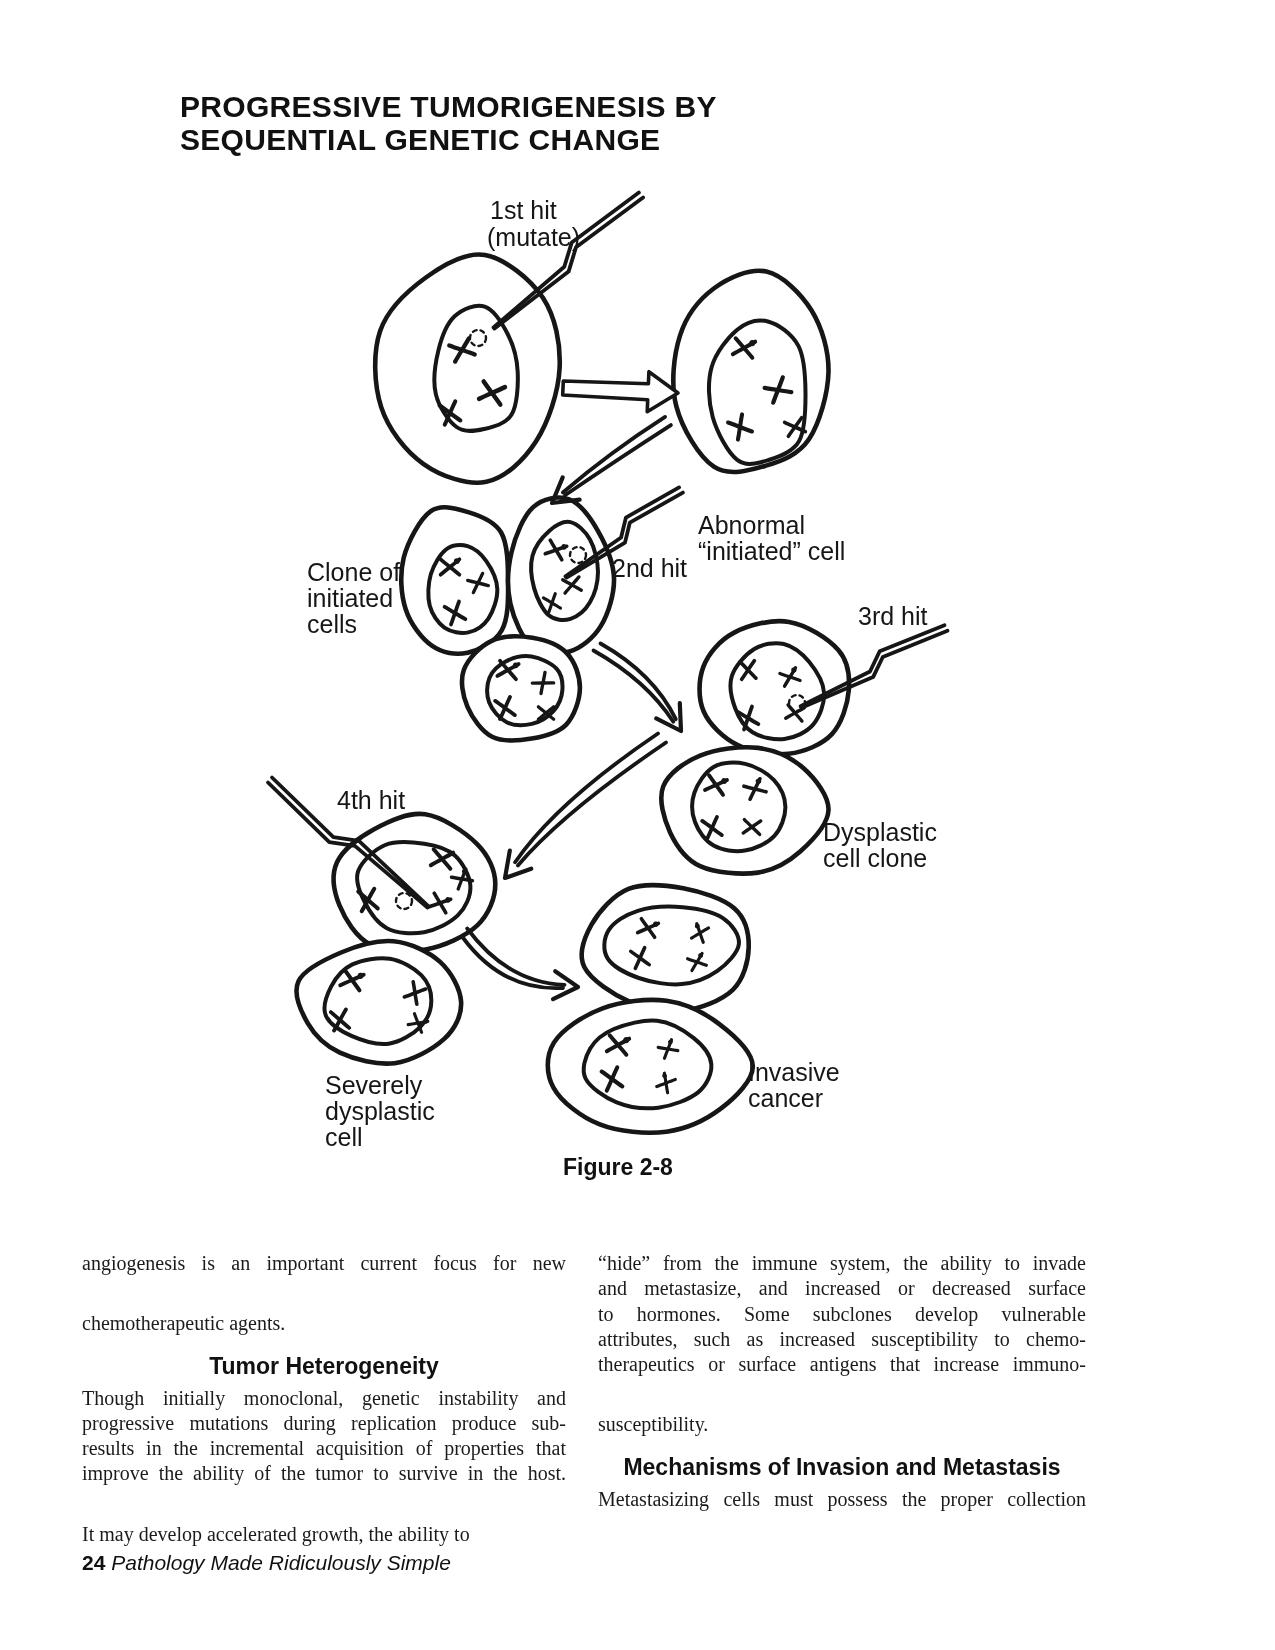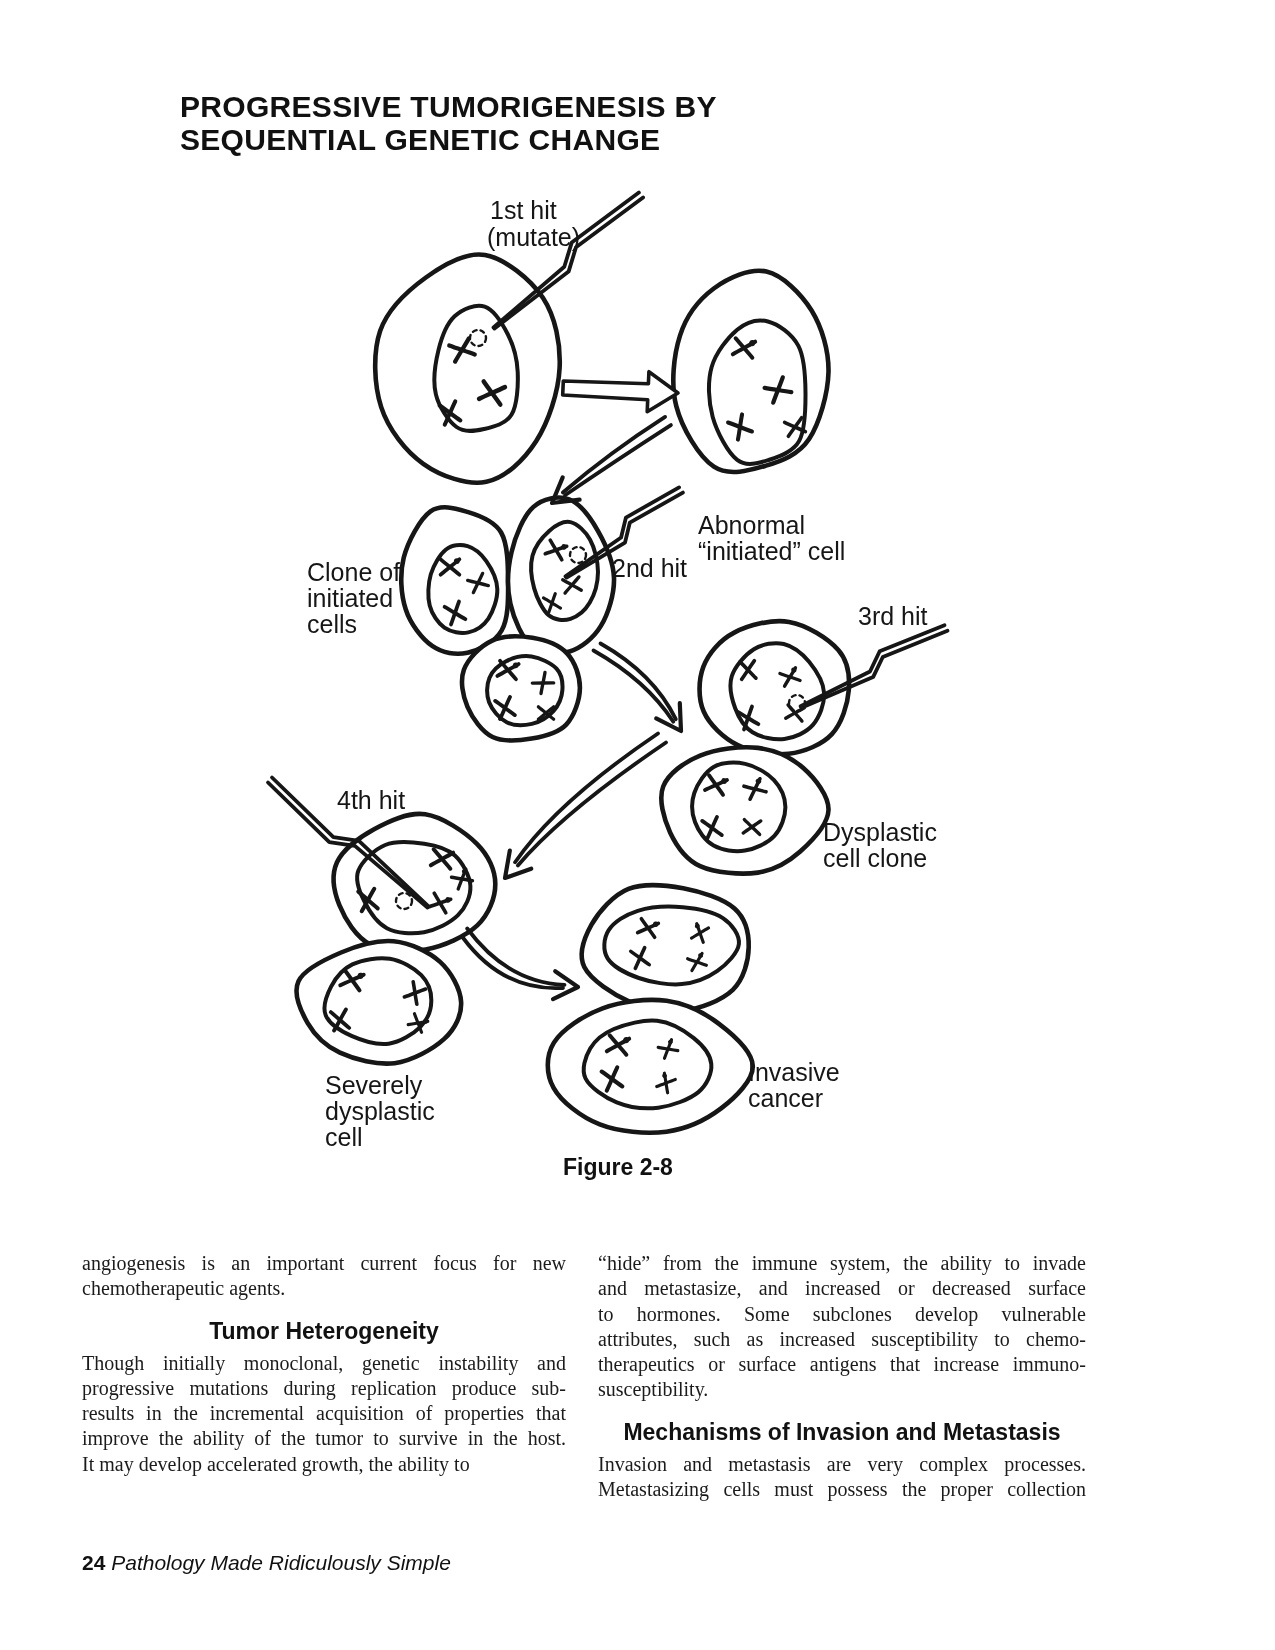--- a/index.html
+++ b/index.html
@@ -6,21 +6,21 @@
   .page{position:relative;width:1275px;height:1650px;background:#ffffff;margin:0 auto;overflow:hidden;
         font-family:"Liberation Serif", serif;color:#1b1b1b;}
   .title{position:absolute;left:180px;top:90px;width:650px;
          font-family:"Liberation Sans", sans-serif;font-weight:bold;font-size:30px;line-height:33px;
          color:#111;letter-spacing:0.3px;}
   #fig-svg{position:absolute;left:0;top:165px;width:1275px;height:1030px;}
   .col{position:absolute;top:1251px;font-size:20px;line-height:25.3px;color:#1b1b1b;}
   .col-left{left:82px;width:484px;}
   .col-right{left:598px;width:488px;}
   .jline{text-align:justify;text-align-last:justify;text-justify:inter-word;white-space:nowrap;}
-  .lastline{text-align-last:left;white-space:normal;}
+  .lastline{text-align-last:left;white-space:normal;margin-top:35px;}
   .col-heading{font-family:"Liberation Sans", sans-serif;font-weight:bold;font-size:23px;line-height:24px;
                text-align:right;text-align-last:center;margin-top:17px;margin-bottom:8px;color:#111;}
   .footer{position:absolute;left:82px;top:1551px;font-family:"Liberation Sans", sans-serif;
           font-size:21px;color:#111;}
   .pageno{font-weight:bold;}
   .booktitle{font-style:italic;}
 </style>
 </head>
 <body>
 
@@ -207,21 +207,20 @@
     <div>
         <div class="jline">“hide” from the immune system, the ability to invade</div>
         <div class="jline">and metastasize, and increased or decreased surface</div>
         <div class="jline">to hormones. Some subclones develop vulnerable</div>
         <div class="jline">attributes, such as increased susceptibility to chemo-</div>
         <div class="jline">therapeutics or surface antigens that increase immuno-</div>
         <div class="jline lastline">susceptibility.</div>
       </div>
     <div class="col-heading">Mechanisms of Invasion and Metastasis</div>
     <div>
-        <div class="jline">Invasion and metastasis are very complex processes.</div>
         <div class="jline">Metastasizing cells must possess the proper collection</div>
       </div>
   </div>
 
   <div class="footer">
     <span class="pageno">24</span>
     <span class="booktitle">Pathology Made Ridiculously Simple</span>
   </div>
 
 </div>

